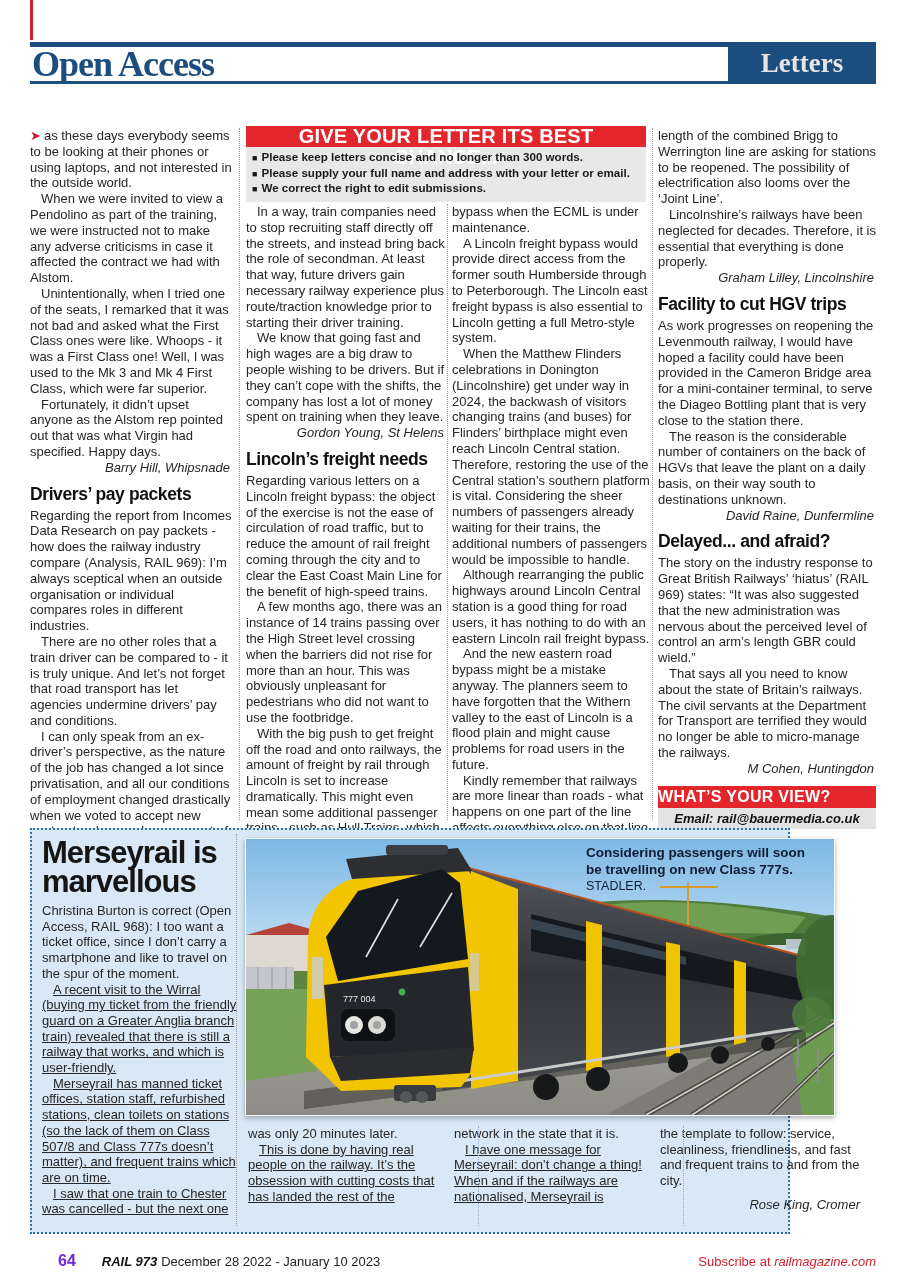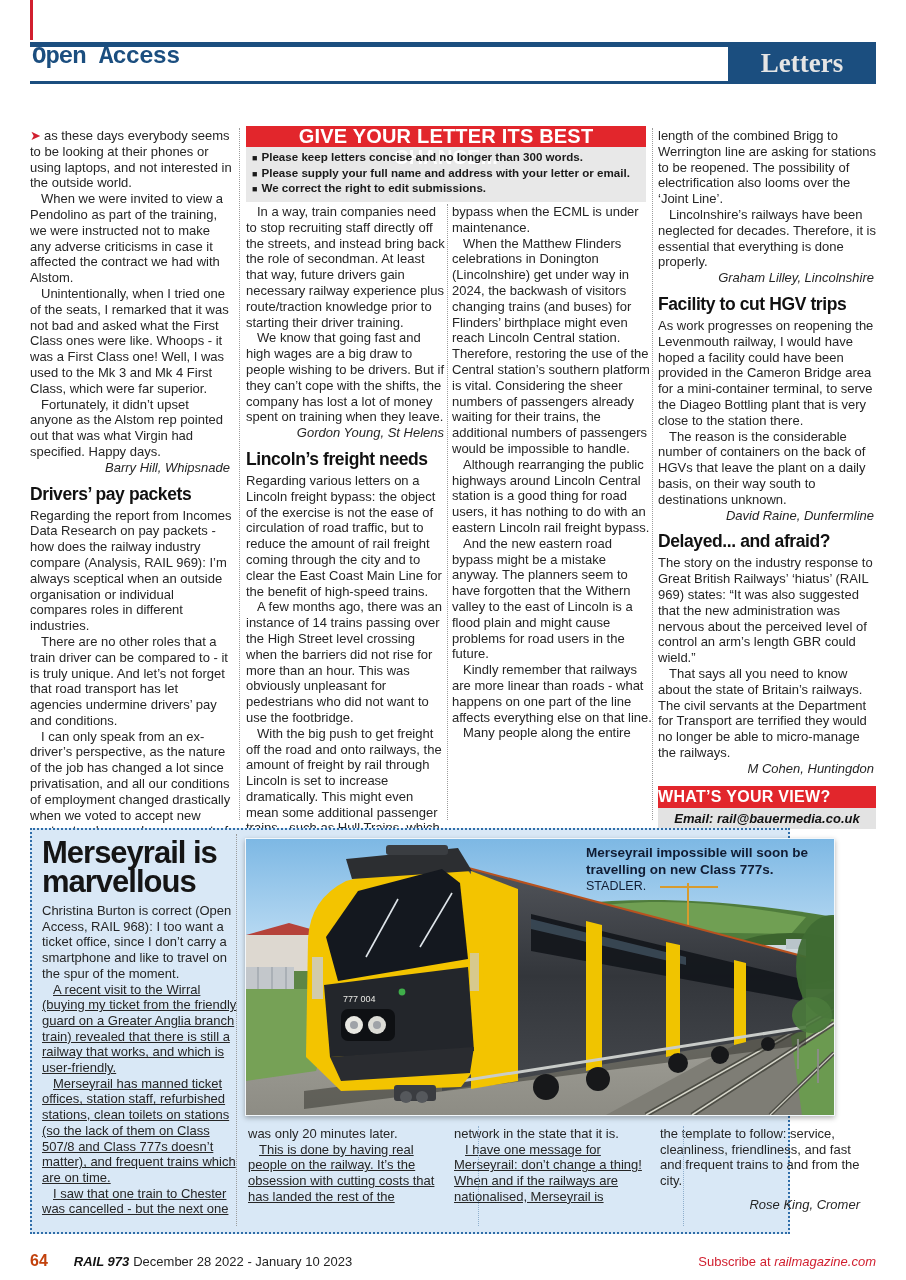--- a/index.html
+++ b/index.html
@@ -10,22 +10,22 @@
     -webkit-font-smoothing:antialiased; overflow:hidden;
   }
   .abs { position:absolute; }
 
   
   .red-tick { left:30px; top:0; width:3px; height:40px; background:#d11f2f; }
   .masthead { left:30px; right:30px; top:42px; height:42px; border-bottom:3px solid #1b4e7f; }
   .masthead .topbar { position:absolute; left:0; right:0; top:0; height:5px; background:#1b4e7f; }
   .masthead .title {
     position:absolute; left:2px; top:1px;
-    font-family:Liberation Mono, monospace; font-weight:bold;
-    font-size:24px; letter-spacing:-1px; color:#1b4e7f;
+    font-family:Liberation Serif, serif; font-weight:bold;
+    font-size:36px; letter-spacing:-1px; color:#1b4e7f;
   }
   .masthead .badge {
     position:absolute; right:0; top:0; bottom:-3px; width:148px;
     background:#1b4e7f; color:#e5e5e5; display:flex; align-items:center; justify-content:center;
     font-family:"Liberation Serif", serif; font-weight:bold; font-size:27px;
   }
 
   
   .col { font-size:13px; line-height:15.8px; text-align:left; }
   .col p { margin:0; }
@@ -97,21 +97,21 @@
   .photo-caption .cap-credit { font-weight:normal; font-size:12.5px; }
 
   .mbot { position:absolute; top:296px; font-size:13px; line-height:15.7px; }
   .mb1 { left:216px; width:196px; }
   .mb2 { left:422px; width:196px; }
   .mb3 { left:628px; width:200px; }
   .mbot .signoff { text-align:right; font-style:italic; margin-top:8px; }
 
   
   .footer-left { left:30px; top:1252px; font-size:13px; display:flex; align-items:baseline; }
-  .pagenum { color:#c2410c; font-weight:bold; font-size:16px; margin-right:26px; }
+  .pagenum { color:#6d28d9; font-weight:bold; font-size:16px; margin-right:26px;margin-left:28px; }
   .mag { font-weight:bold; font-style:italic; color:#141414; margin-right:4px; }
   .issuedate { color:#232323; }
   .footer-right { right:30px; top:1254px; font-size:13px; color:#d11f2f; }
   .footer-right .site { font-style:italic; }
 </style>
 </head>
 <body>
 
 <div class="abs red-tick"></div>
 <div class="abs masthead">
@@ -159,20 +159,21 @@
   <p class="ind">We know that going fast and high wages are a big draw to people wishing to be drivers. But if they can’t cope with the shifts, the company has lost a lot of money spent on training when they leave.</p>
   <p class="signoff">Gordon Young, St Helens</p>
   <h3>Lincoln’s freight needs</h3>
   <p>Regarding various letters on a Lincoln freight bypass: the object of the exercise is not the ease of circulation of road traffic, but to reduce the amount of rail freight coming through the city and to clear the East Coast Main Line for the benefit of high-speed trains.</p>
   <p class="ind">A few months ago, there was an instance of 14 trains passing over the High Street level crossing when the barriers did not rise for more than an hour. This was obviously unpleasant for pedestrians who did not want to use the footbridge.</p>
   <p class="ind">With the big push to get freight off the road and onto railways, the amount of freight by rail through Lincoln is set to increase dramatically. This might even mean some additional passenger trains - such as Hull Trains, which already uses the ‘Joint Line’ as a</p>
 </div>
 
 <div class="abs col c3">
   <p>bypass when the ECML is under maintenance.</p>
+  <p class="ind">A Lincoln freight bypass would provide direct access from the former south Humberside through to Peterborough. The Lincoln east freight bypass is also essential to Lincoln getting a full Metro-style system.</p>
   <p class="ind">When the Matthew Flinders celebrations in Donington (Lincolnshire) get under way in 2024, the backwash of visitors changing trains (and buses) for Flinders’ birthplace might even reach Lincoln Central station. Therefore, restoring the use of the Central station’s southern platform is vital. Considering the sheer numbers of passengers already waiting for their trains, the additional numbers of passengers would be impossible to handle.</p>
   <p class="ind">Although rearranging the public highways around Lincoln Central station is a good thing for road users, it has nothing to do with an eastern Lincoln rail freight bypass.</p>
   <p class="ind">And the new eastern road bypass might be a mistake anyway. The planners seem to have forgotten that the Withern valley to the east of Lincoln is a flood plain and might cause problems for road users in the future.</p>
   <p class="ind">Kindly remember that railways are more linear than roads - what happens on one part of the line affects everything else on that line.</p>
   <p class="ind">Many people along the entire</p>
 </div>
 
 <div class="abs col c4">
   <p>length of the combined Brigg to Werrington line are asking for stations to be reopened. The possibility of electrification also looms over the ‘Joint Line’.</p>
   <p class="ind">Lincolnshire’s railways have been neglected for decades. Therefore, it is essential that everything is done properly.</p>
@@ -292,21 +293,21 @@
       <rect x="148" y="246" width="42" height="16" rx="3" fill="#3a3c40"></rect>
       <circle cx="160" cy="258" r="6" fill="#55585c"></circle>
       <circle cx="176" cy="258" r="6" fill="#55585c"></circle>
 
       <ellipse cx="586" cy="128" rx="36" ry="52" fill="#3f6b33" opacity="0.95"></ellipse>
       <ellipse cx="566" cy="176" rx="20" ry="18" fill="#4b7a3c" opacity="0.9"></ellipse>
       <line x1="552" y1="200" x2="552" y2="230" stroke="#8a8d86" stroke-width="2"></line>
       <line x1="572" y1="210" x2="572" y2="244" stroke="#8a8d86" stroke-width="2"></line>
     </svg>
     <div class="photo-caption">
-      <span class="cap-bold">Merseyrail impossible will soon be travelling on new Class 777s.</span>
+      <span class="cap-bold">Considering passengers will soon be travelling on new Class 777s.</span>
       <span class="cap-credit">STADLER.</span>
     </div>
   </div>
 
   <div class="mbot mb1">
     <p>was only 20 minutes later.</p>
     <p class="ind">This is done by having real people on the railway. It’s the obsession with cutting costs that has landed the rest of the</p>
   </div>
   <div class="mbot mb2">
     <p>network in the state that it is.</p>

